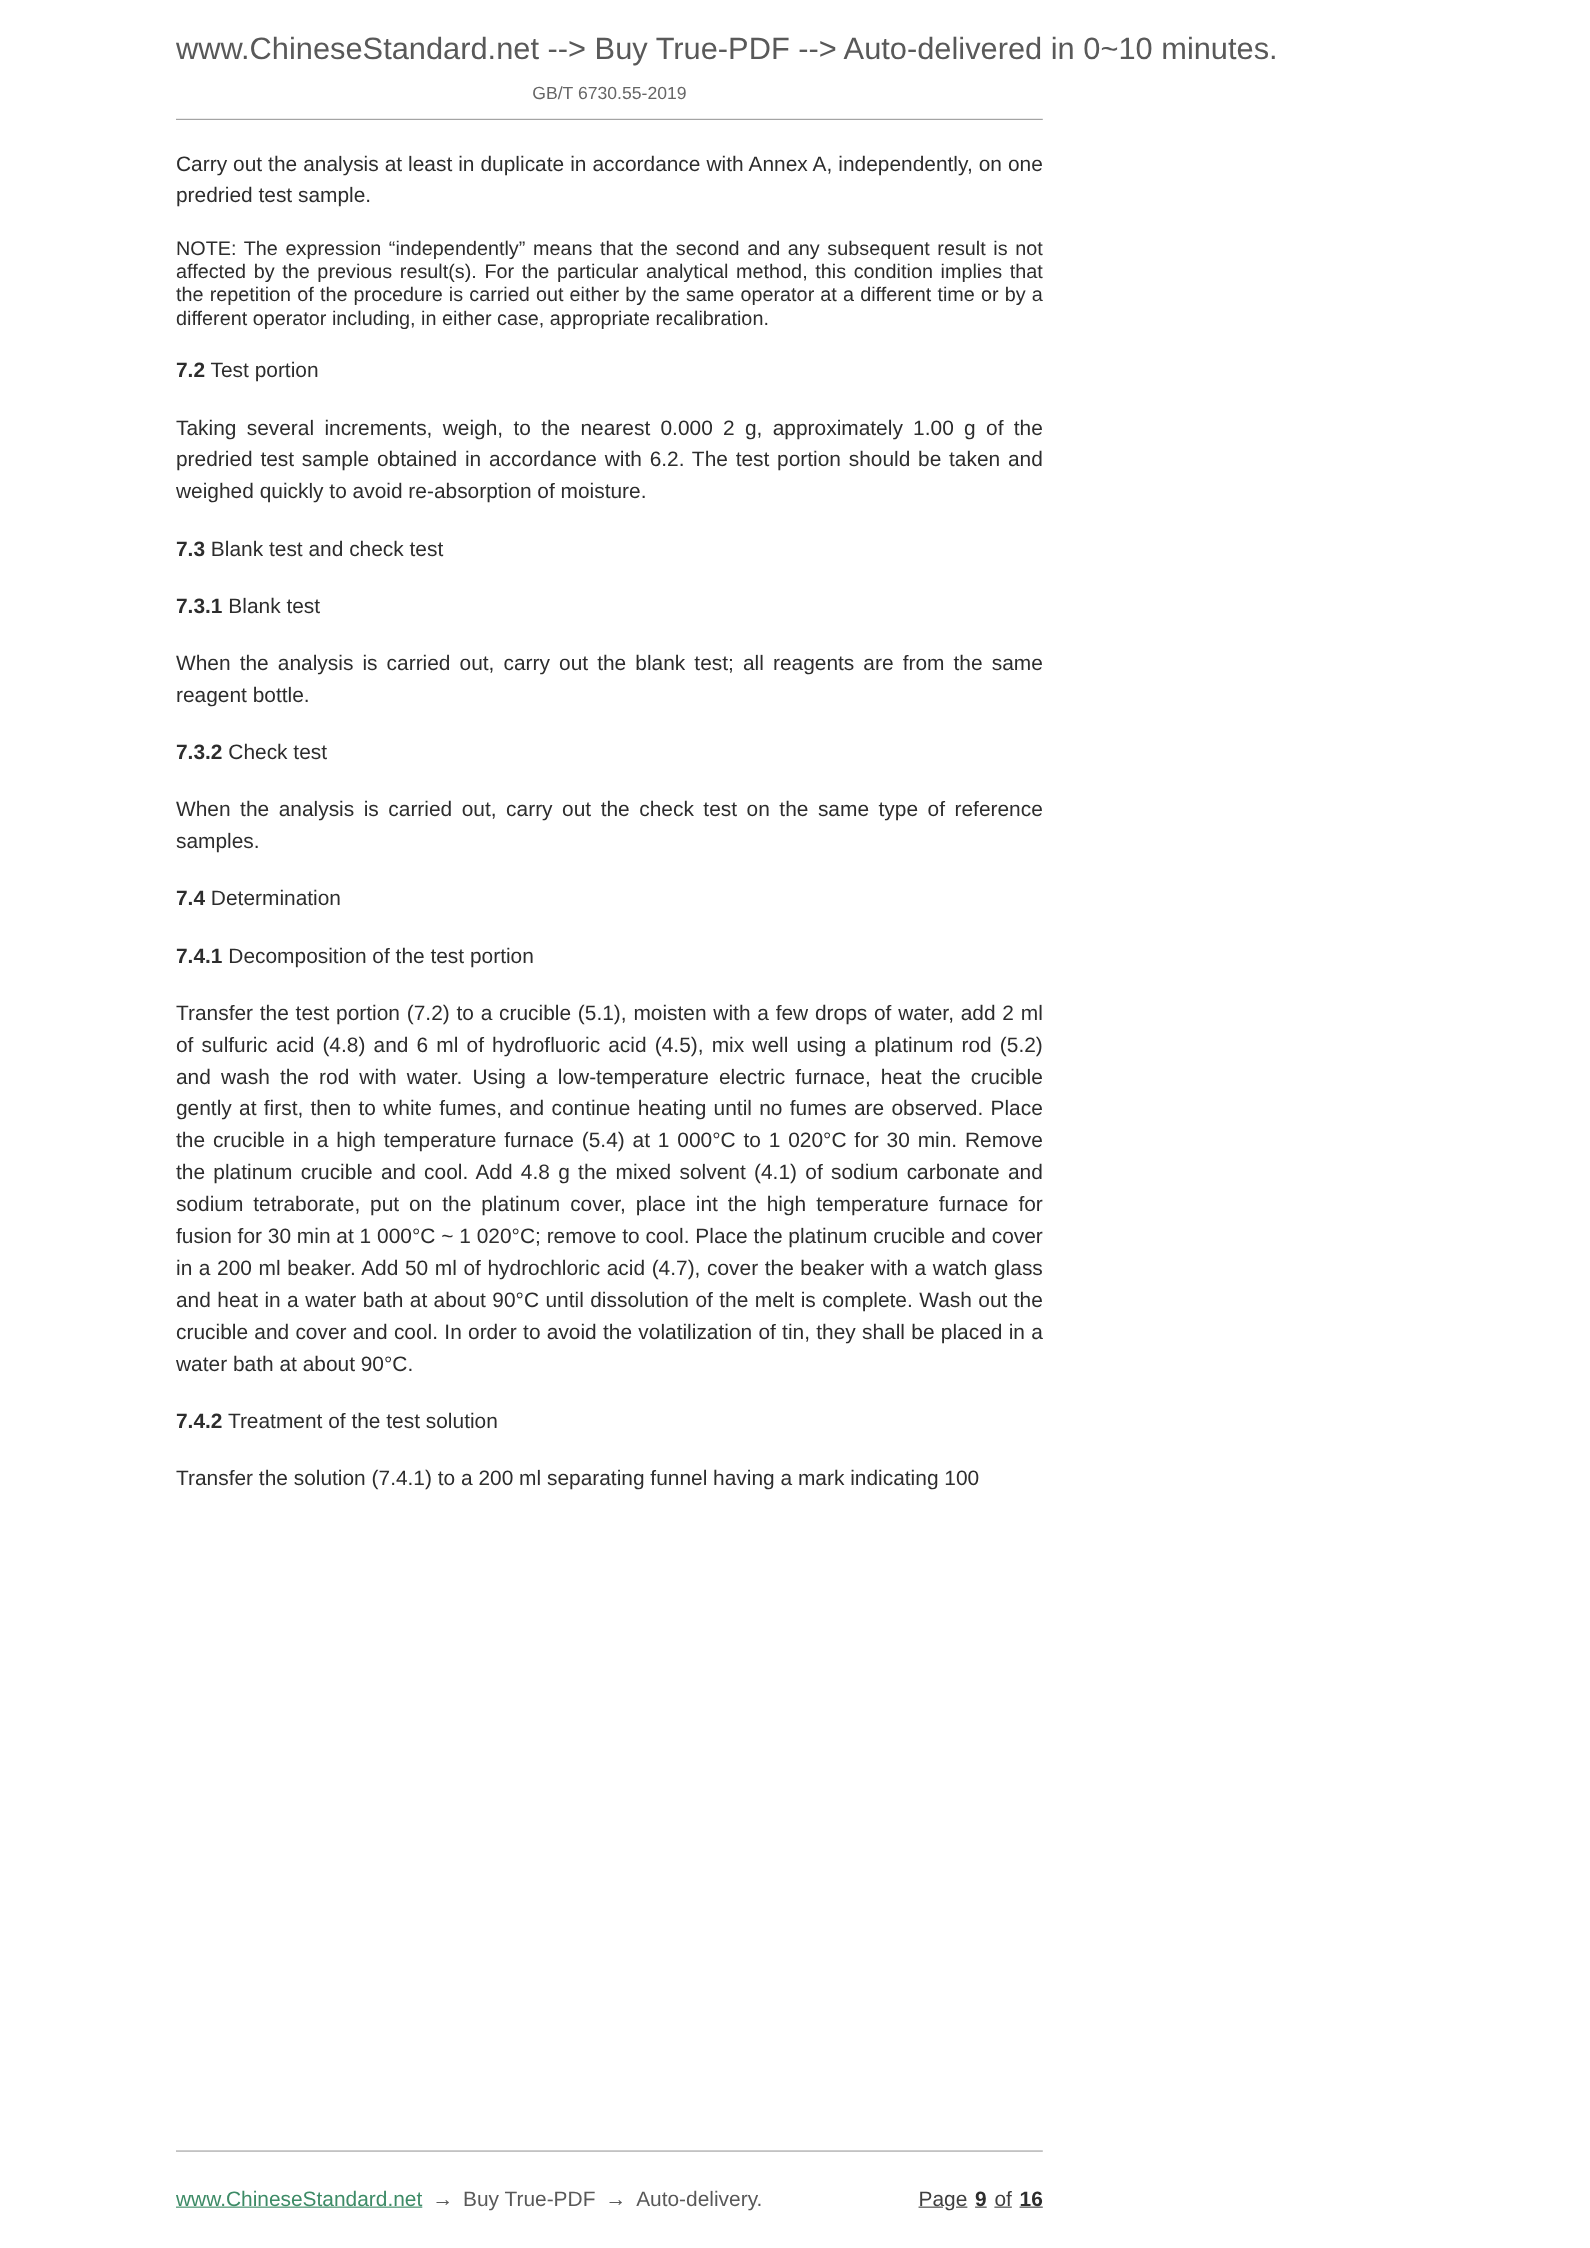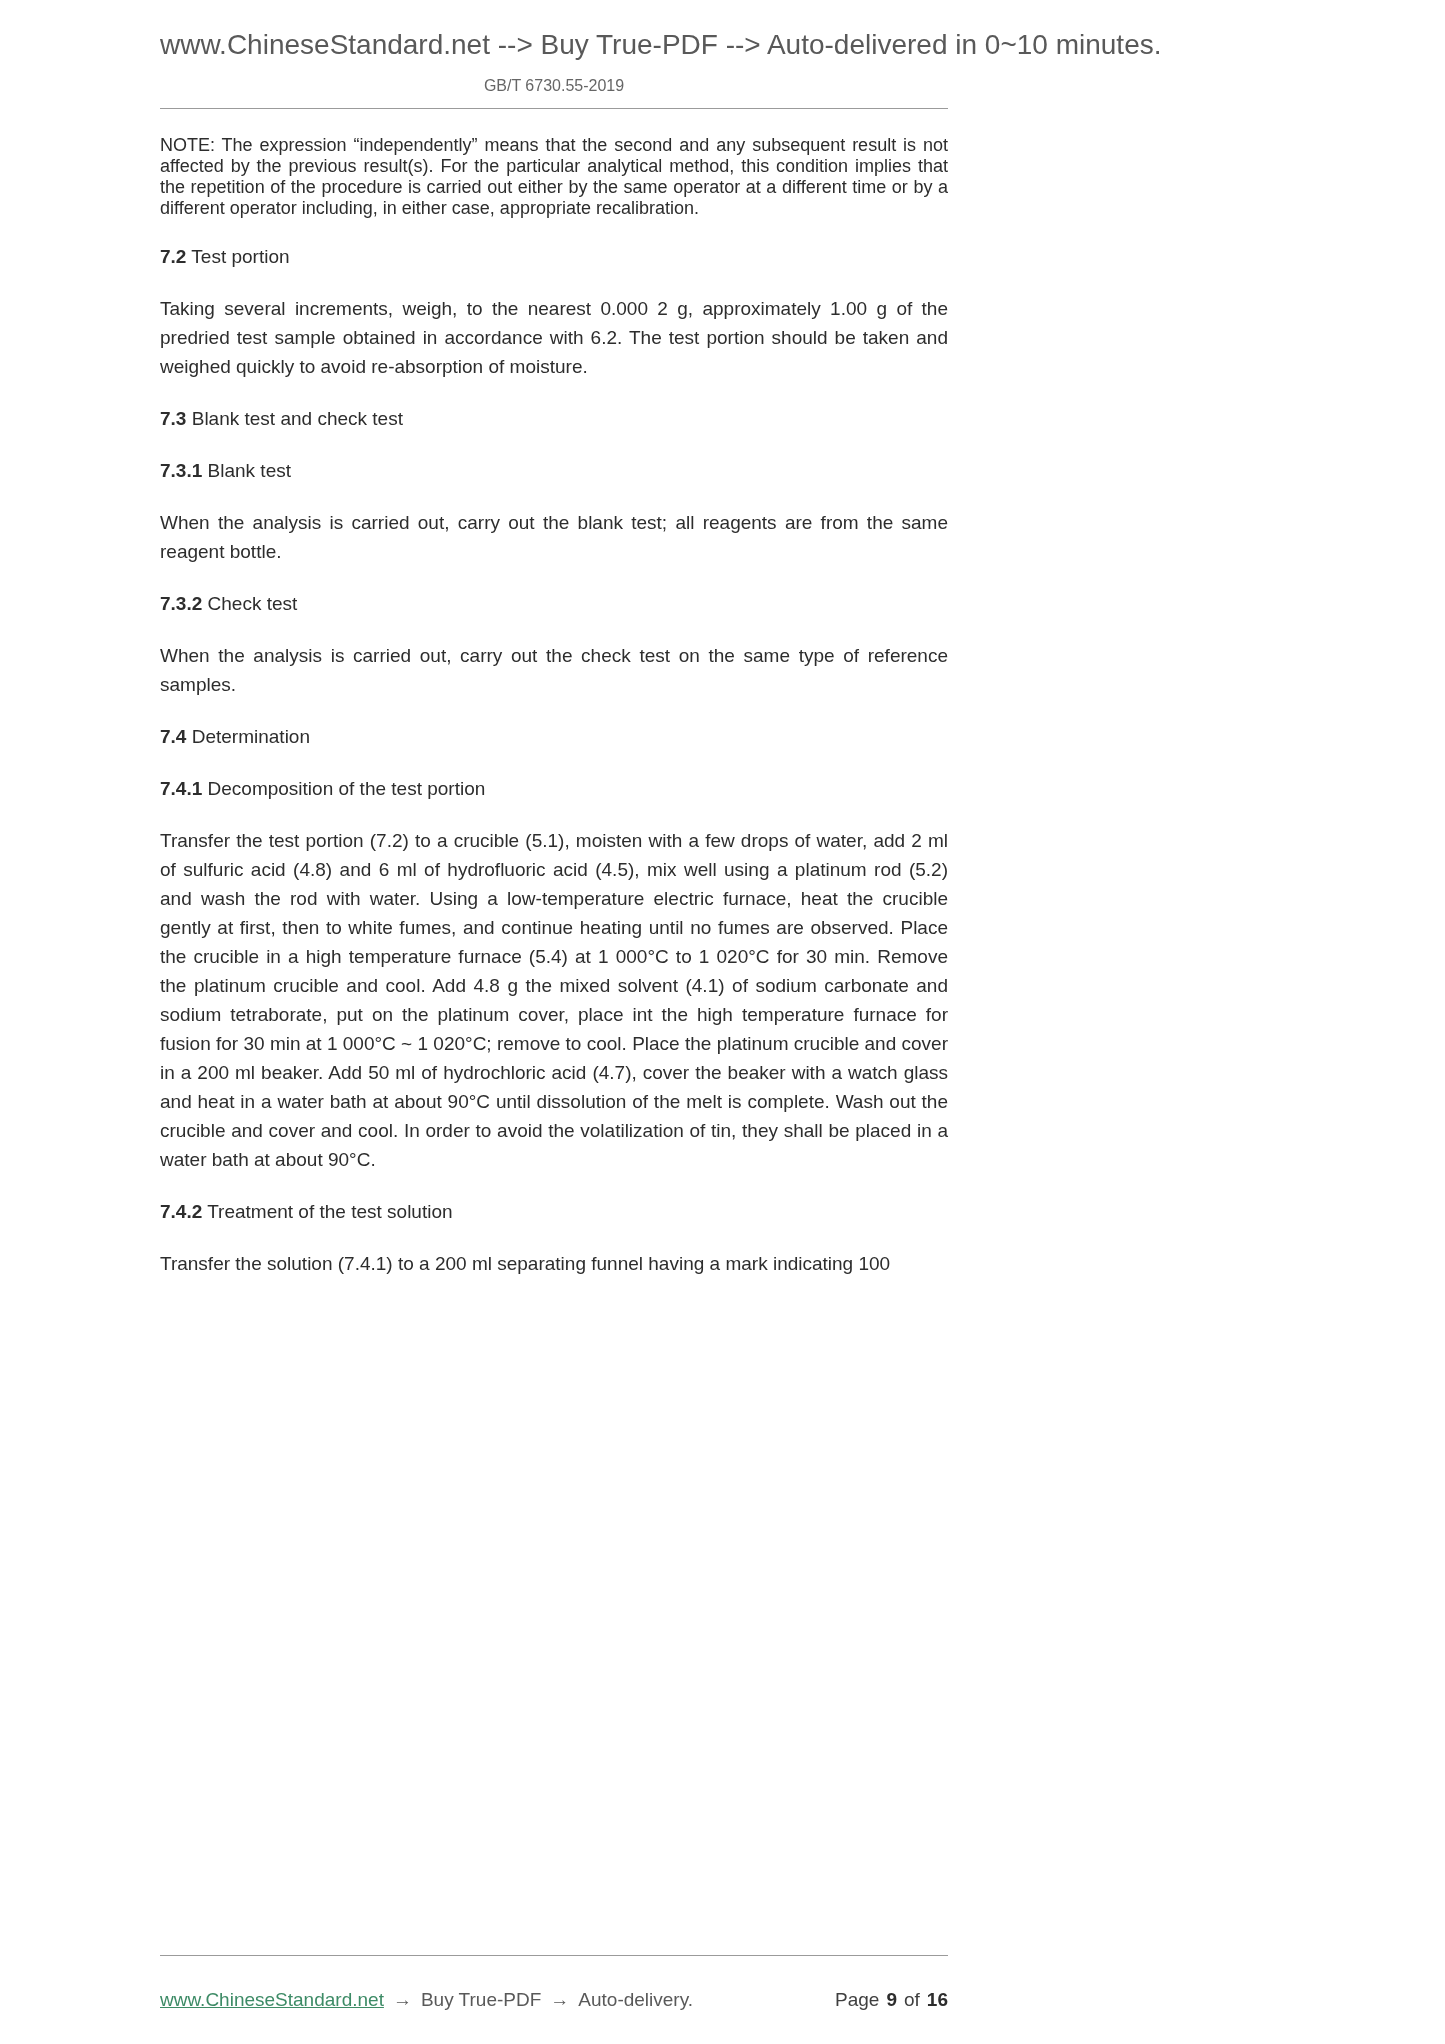--- a/index.html
+++ b/index.html
@@ -86,37 +86,38 @@
     font-size:19px;
     line-height:24px;
     color:var(--muted-text);
   }
   .footer-left{display:inline-flex;gap:9px;align-items:baseline;}
   .footer-link{
     color:var(--link-color);
     text-decoration:underline;
     cursor:pointer;
   }
-  .footer-right{display:inline-flex;gap:7px;align-items:baseline;color:#3f3f3f;}
+  .footer-right{display:inline-flex;gap:7px;align-items:baseline;color:#3f3f3f;text-decoration:underline;}
   .footer-right b{color:#2d2d2d;}
   .arrow{color:var(--muted-text);}
 </style>
 </head>
 <body>
 
 <div class="page">
 
   <div class="content-col">
     <header>
       <div class="promo">www.ChineseStandard.net --&gt; Buy True-PDF --&gt; Auto-delivered in 0~10 minutes.</div>
       <div class="docnum">GB/T 6730.55-2019</div>
       <hr class="rule">
     </header>
 
     <main class="doc-body" id="doc-body">
+        <p class="para">Carry out the analysis at least in duplicate in accordance with Annex A, independently, on one predried test sample.</p>
         <p class="note">NOTE: The expression “independently” means that the second and any subsequent result is not affected by the previous result(s). For the particular analytical method, this condition implies that the repetition of the procedure is carried out either by the same operator at a different time or by a different operator including, in either case, appropriate recalibration.</p>
         <p class="heading"><b>7.2</b> <span>Test portion</span></p>
         <p class="para">Taking several increments, weigh, to the nearest 0.000 2 g, approximately 1.00 g of the predried test sample obtained in accordance with 6.2. The test portion should be taken and weighed quickly to avoid re-absorption of moisture.</p>
         <p class="heading"><b>7.3</b> <span>Blank test and check test</span></p>
         <p class="heading"><b>7.3.1</b> <span>Blank test</span></p>
         <p class="para">When the analysis is carried out, carry out the blank test; all reagents are from the same reagent bottle.</p>
         <p class="heading"><b>7.3.2</b> <span>Check test</span></p>
         <p class="para">When the analysis is carried out, carry out the check test on the same type of reference samples.</p>
         <p class="heading"><b>7.4</b> <span>Determination</span></p>
         <p class="heading"><b>7.4.1</b> <span>Decomposition of the test portion</span></p>

